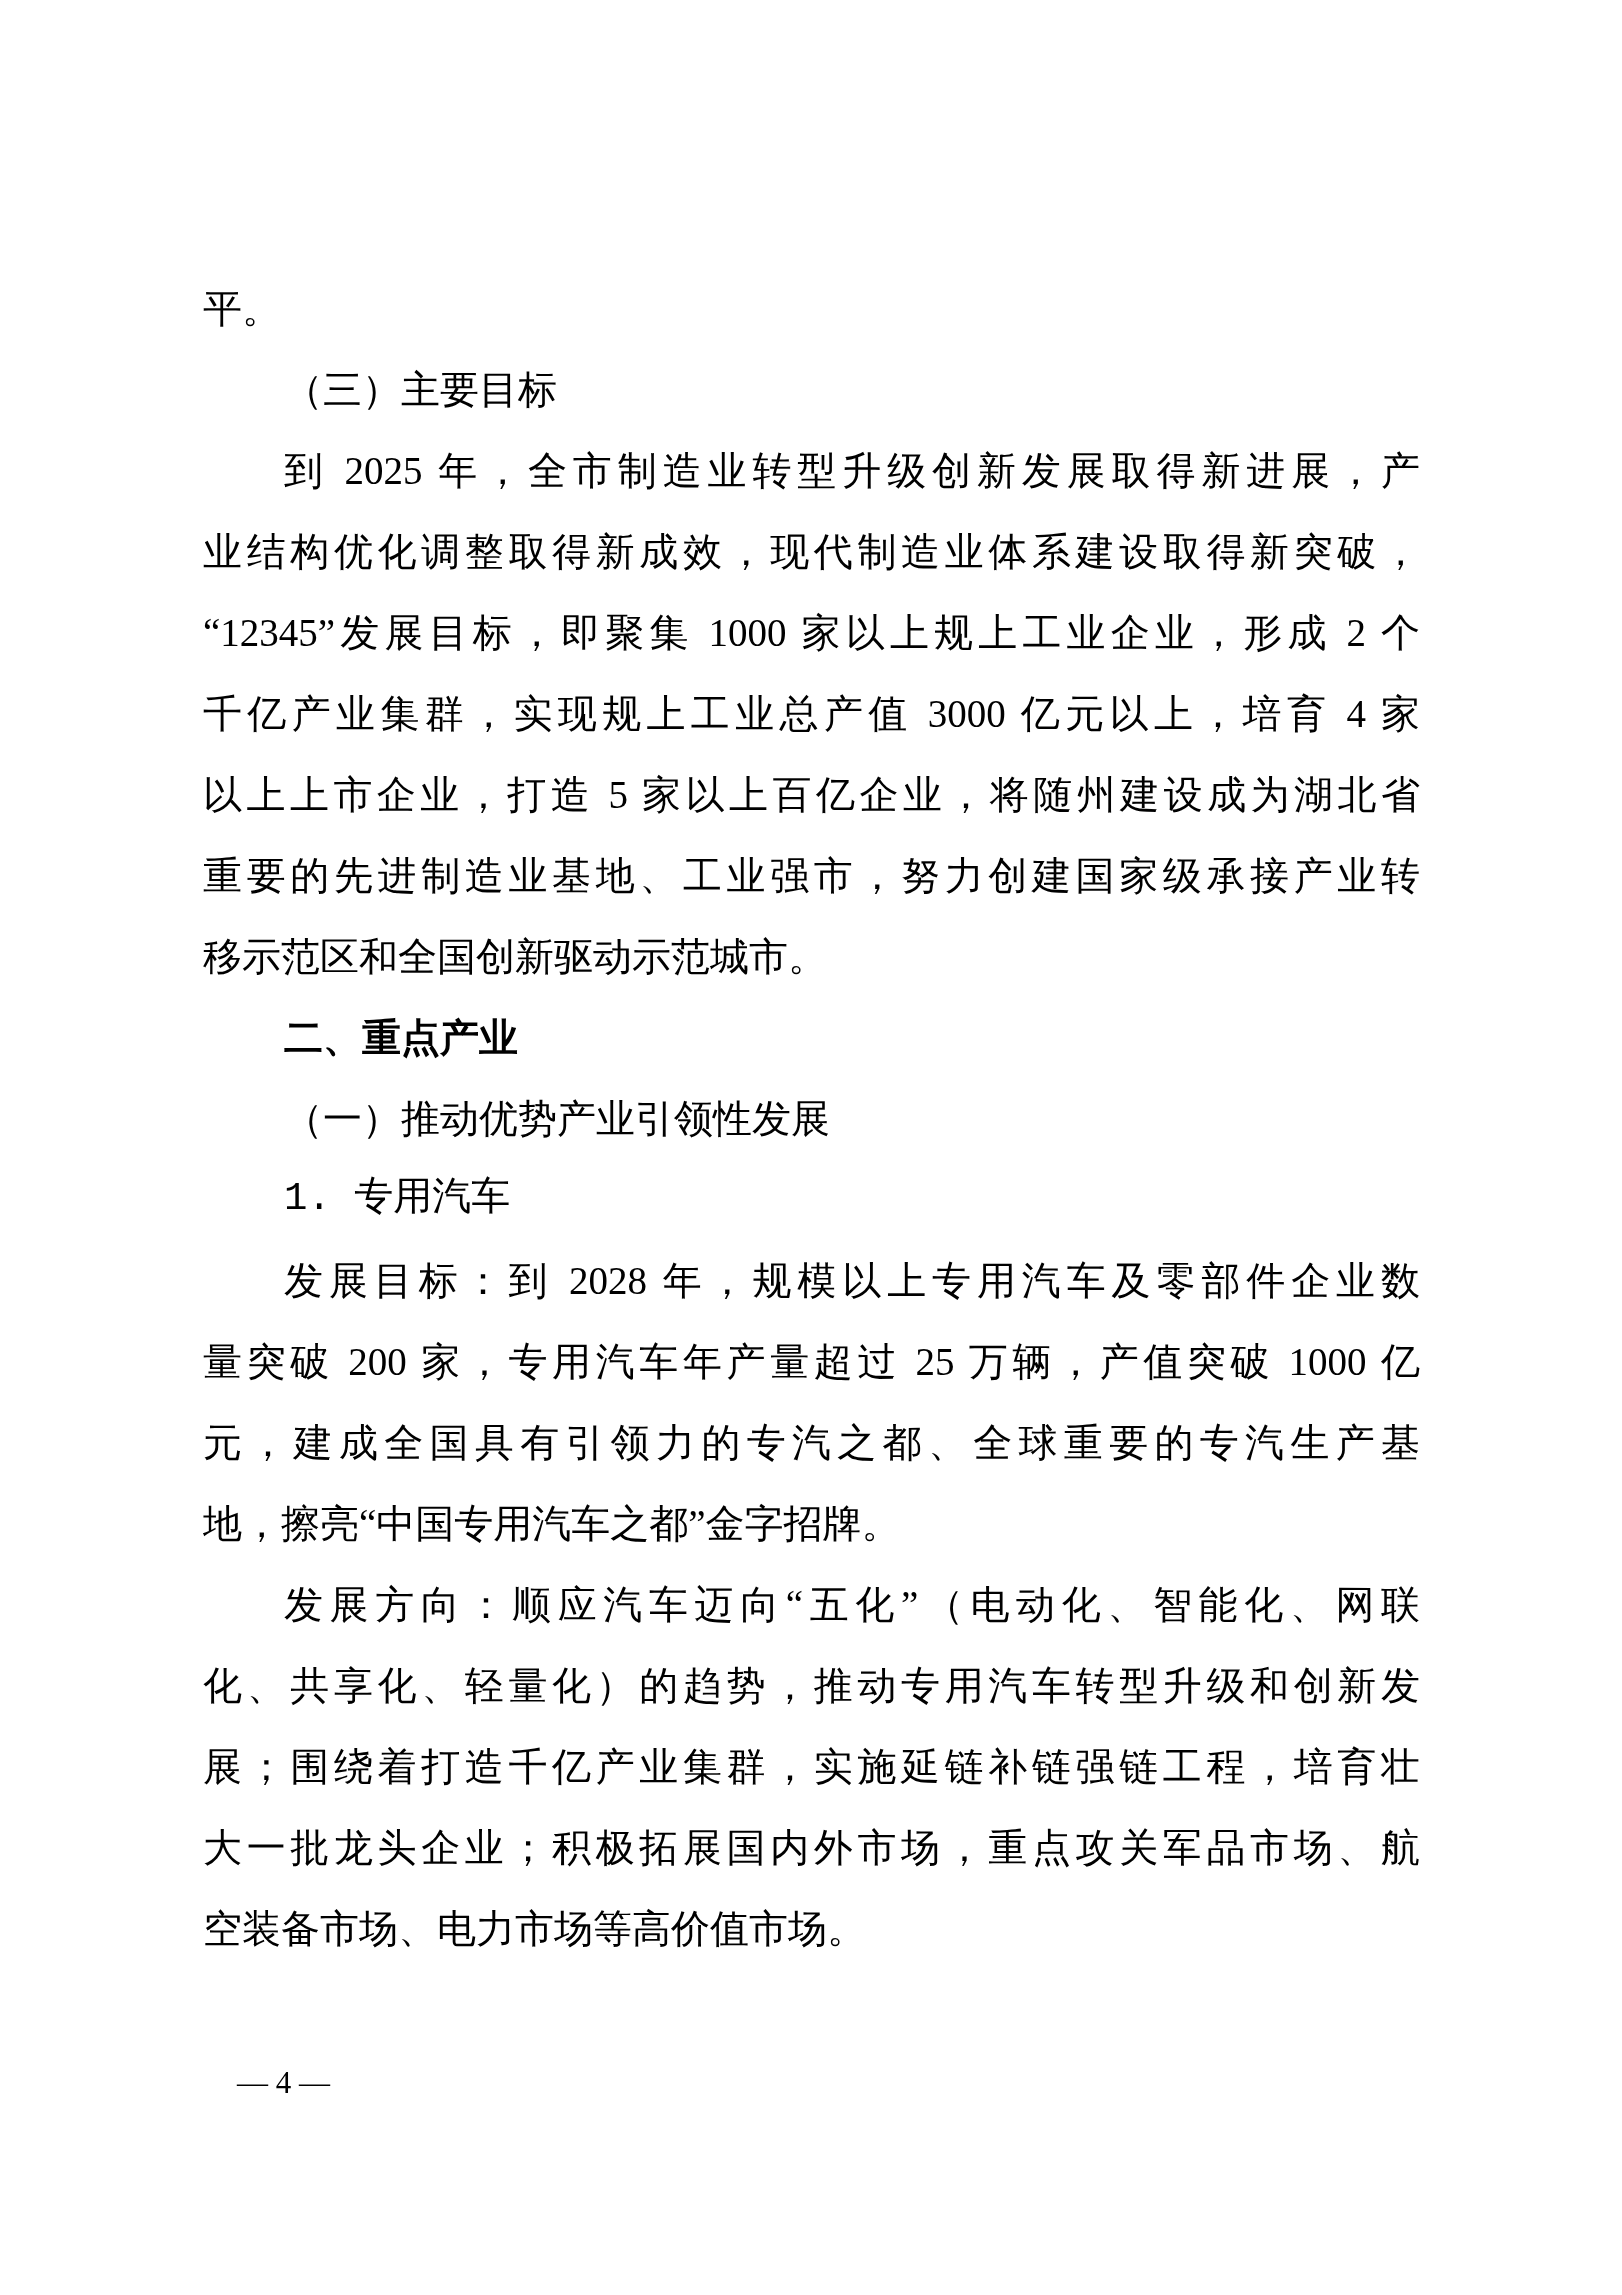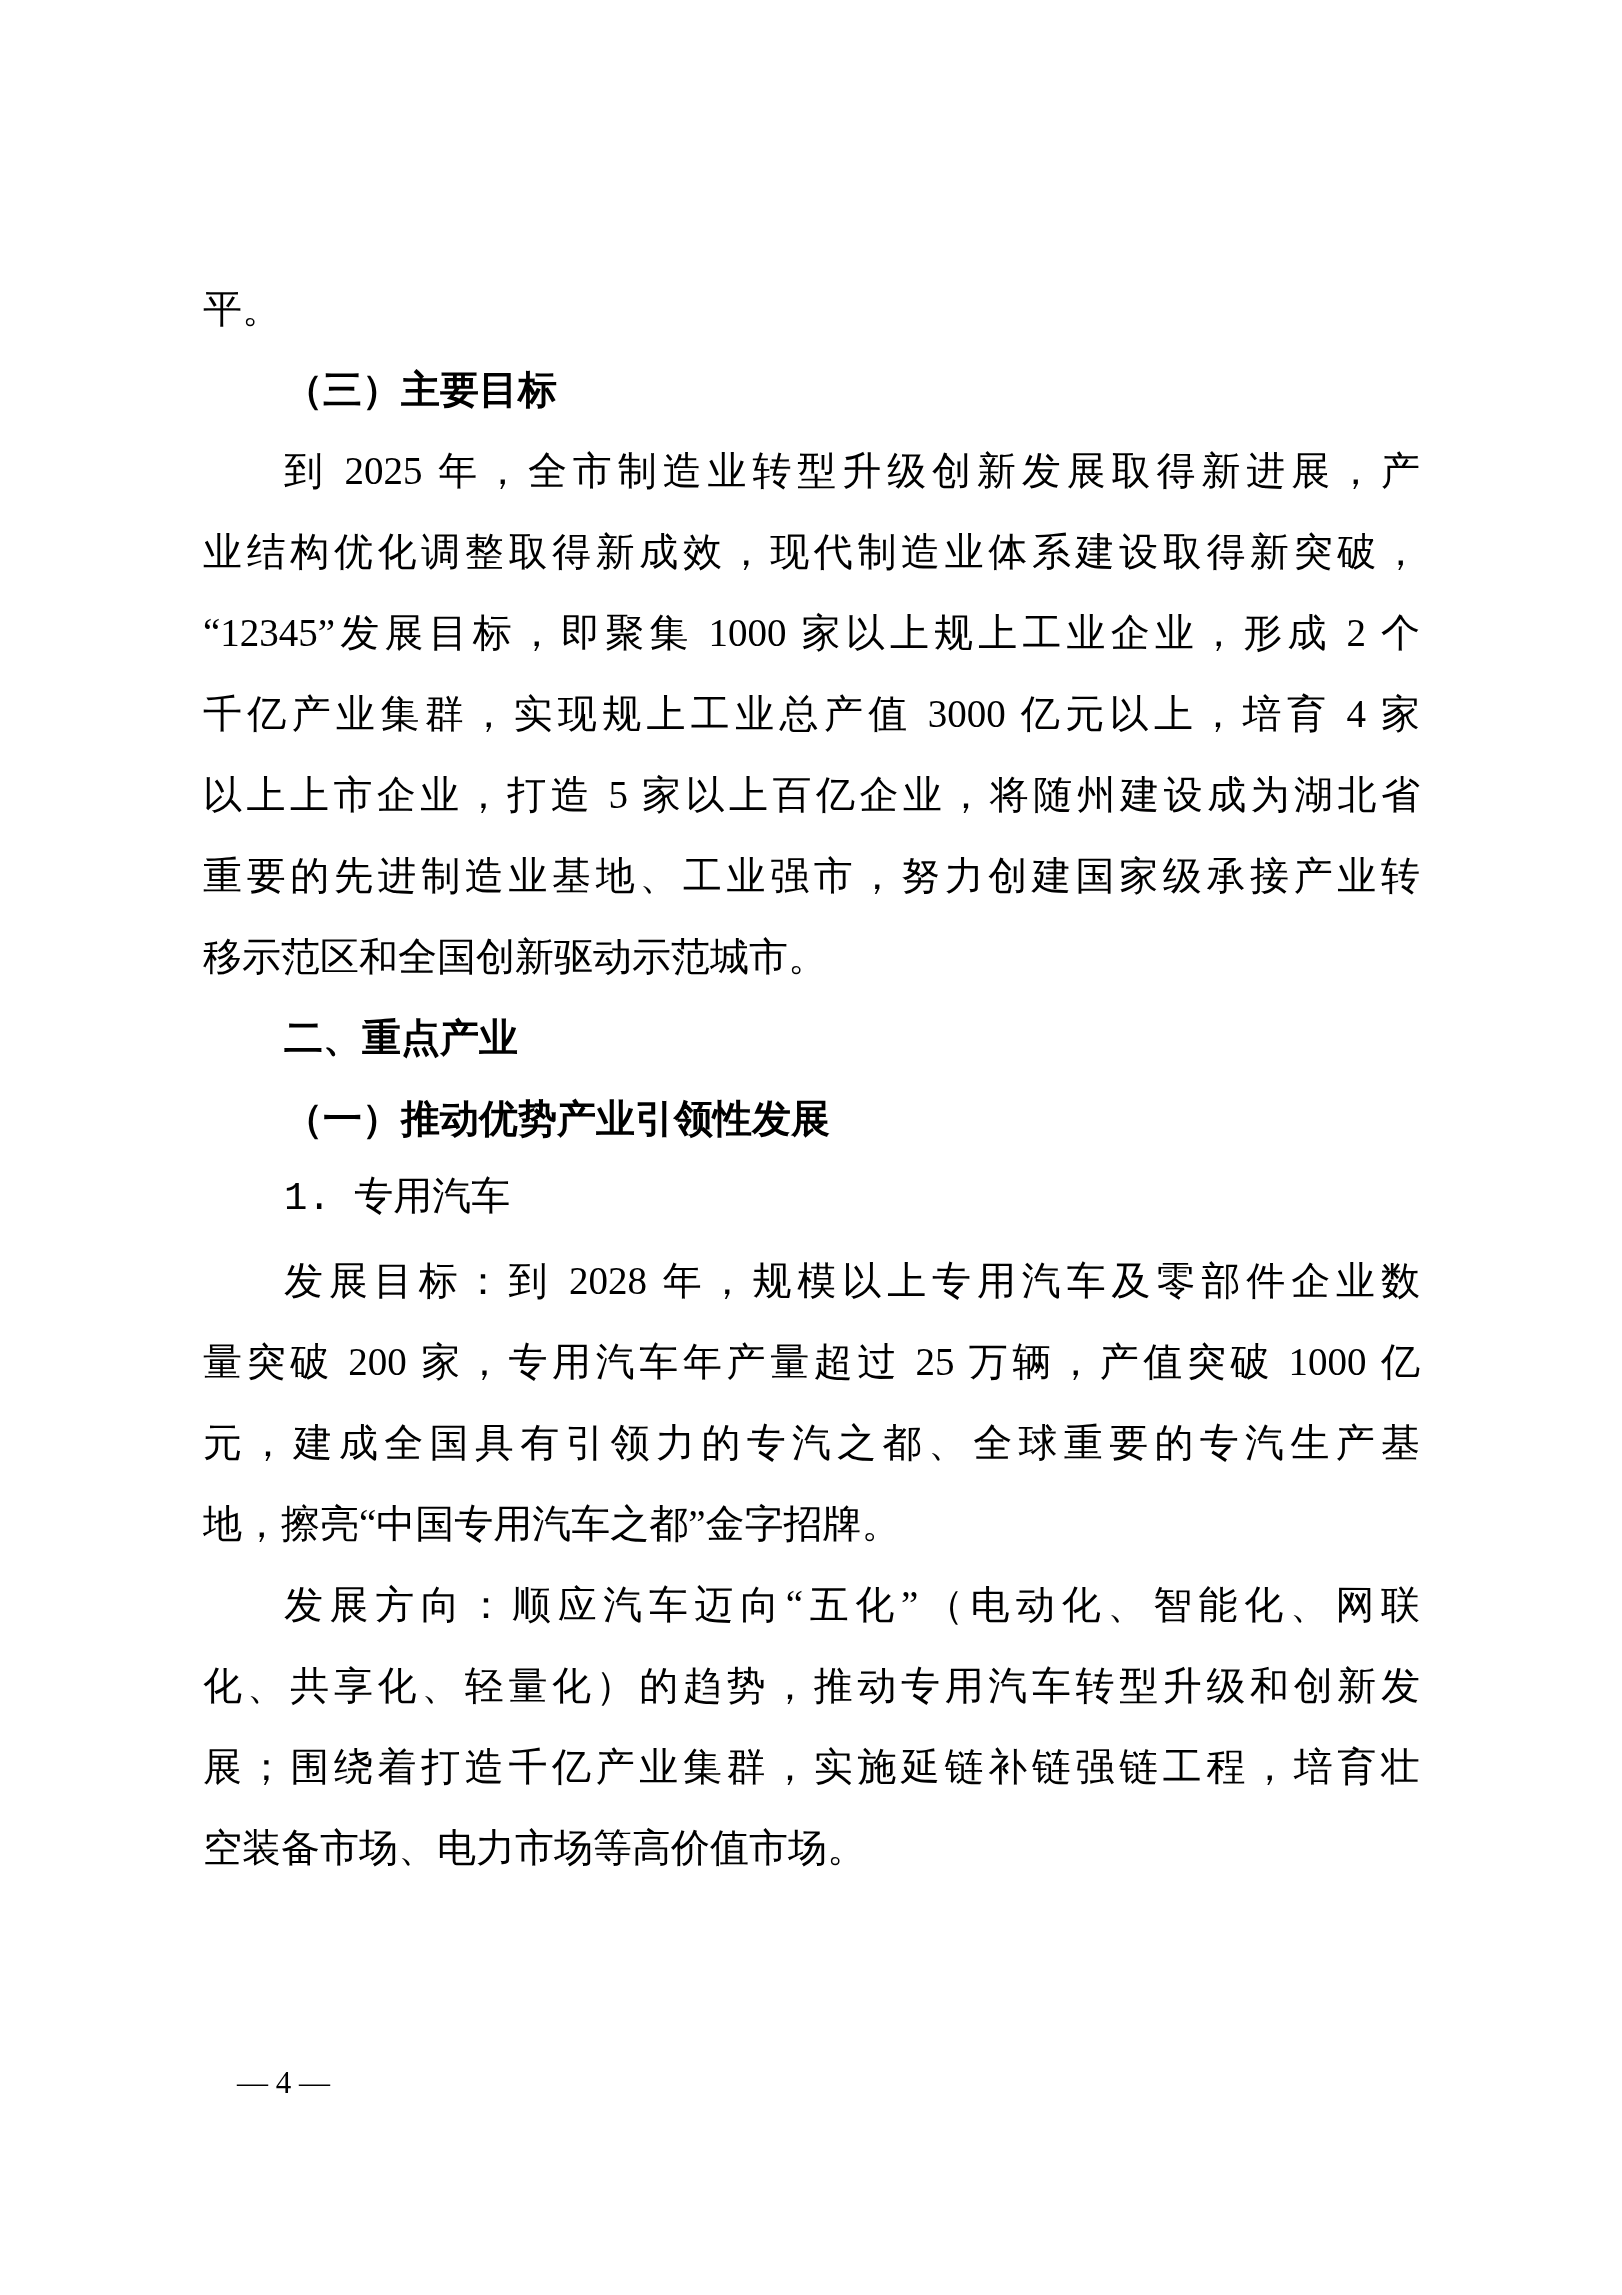--- a/index.html
+++ b/index.html
@@ -33,21 +33,21 @@
     text-align: justify;
     text-align-last: justify;
   }
   .line.indent { text-indent: 81px; }
 
   
   .style-body .line { font-weight: 400; }
 
   
   .style-kaiti-bold .line {
-    font-weight: 700;
+    font-weight: 400;
     font-family: "Liberation Serif", "DejaVu Serif", serif;
   }
   
   .style-kaiti .line {
     font-weight: 400;
     font-family: Liberation Mono, monospace;
   }
   
   .style-hei-bold .line {
     font-weight: 700;
@@ -97,18 +97,19 @@
       <div class="block style-body">
         <div class="line indent fill">发展目标：到 2028 年，规模以上专用汽车及零部件企业数</div>
         <div class="line fill">量突破 200 家，专用汽车年产量超过 25 万辆，产值突破 1000 亿</div>
         <div class="line fill">元，建成全国具有引领力的专汽之都、全球重要的专汽生产基</div>
         <div class="line">地，擦亮“中国专用汽车之都”金字招牌。</div>
       </div>
       <div class="block style-body">
         <div class="line indent fill">发展方向：顺应汽车迈向“五化”（电动化、智能化、网联</div>
         <div class="line fill">化、共享化、轻量化）的趋势，推动专用汽车转型升级和创新发</div>
         <div class="line fill">展；围绕着打造千亿产业集群，实施延链补链强链工程，培育壮</div>
+        <div class="line fill">大一批龙头企业；积极拓展国内外市场，重点攻关军品市场、航</div>
         <div class="line">空装备市场、电力市场等高价值市场。</div>
       </div>
     </div>
   <div class="page-number">— 4 —</div>
 </div>
 
 
 </body></html>

